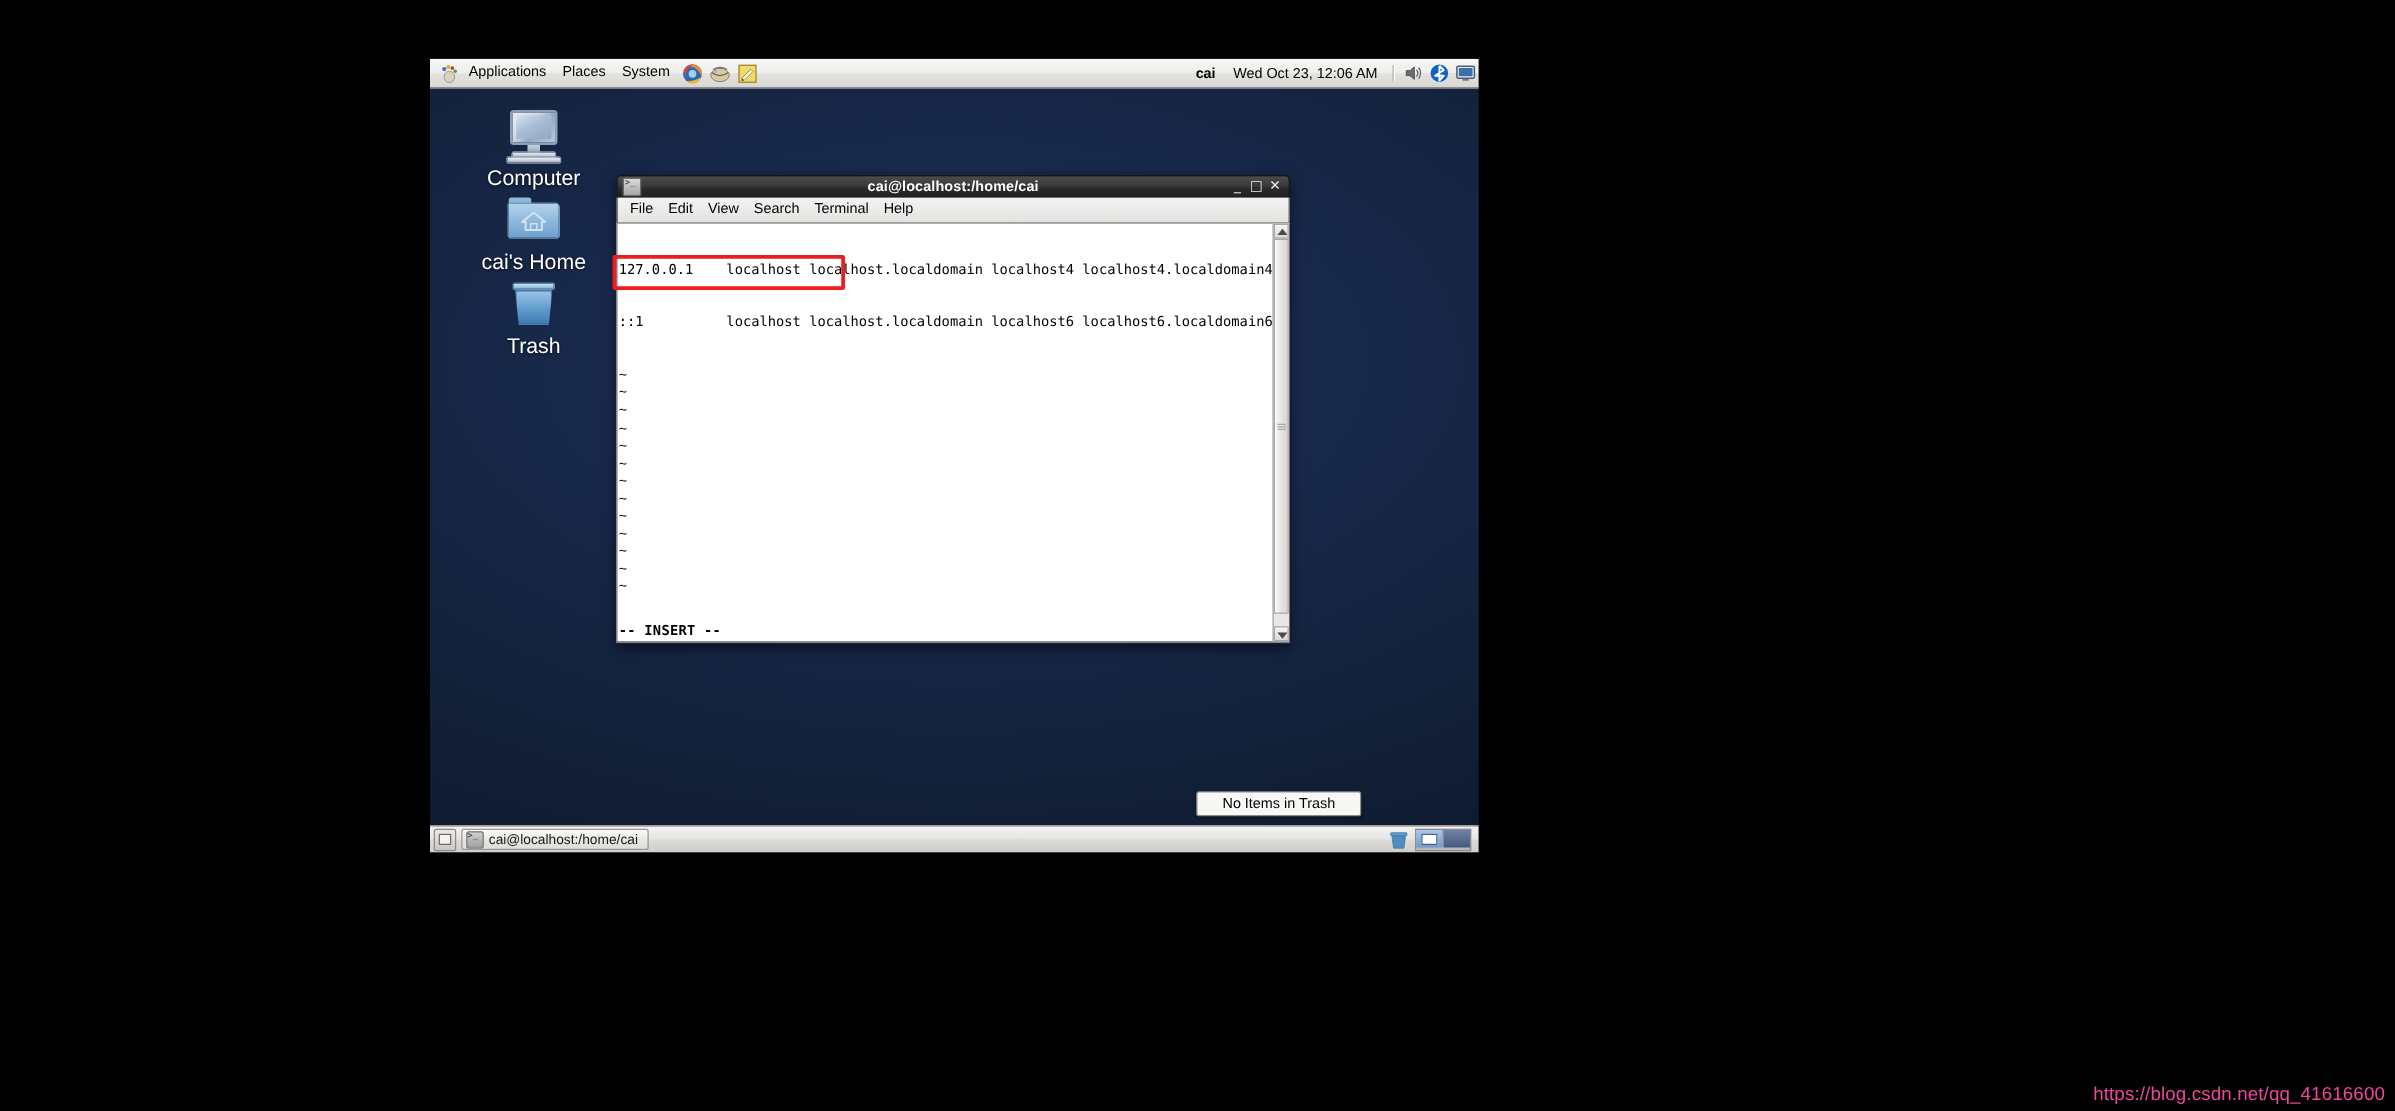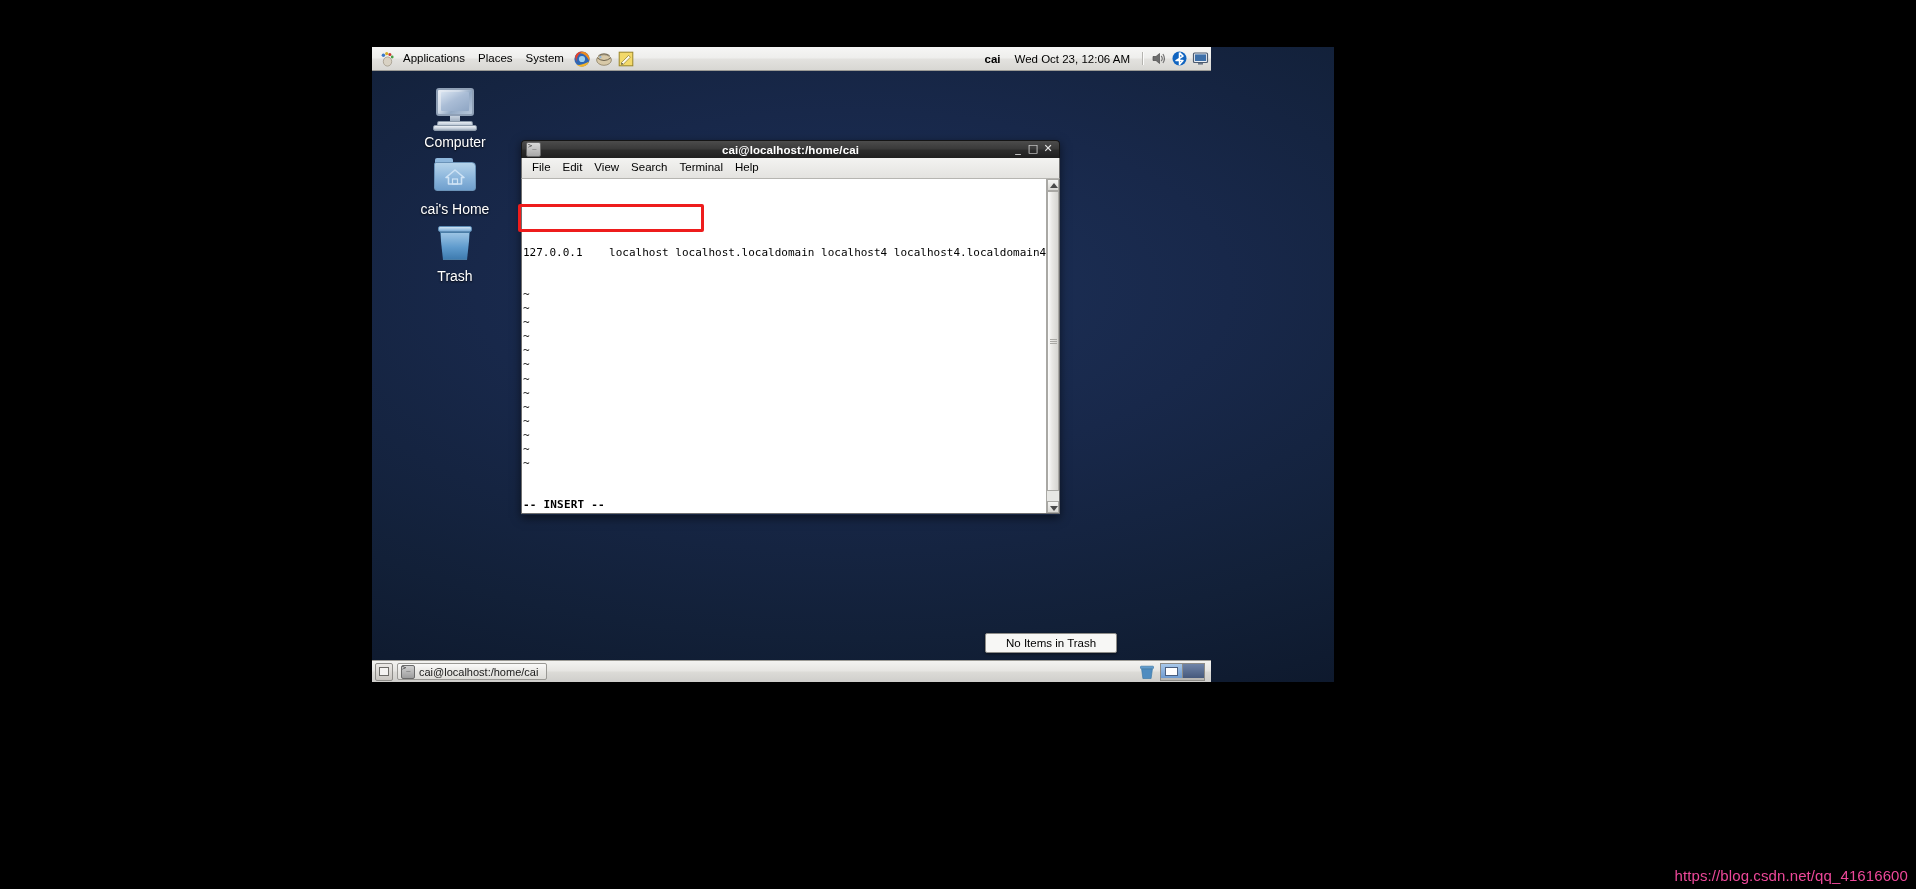--- a/index.html
+++ b/index.html
@@ -15,23 +15,23 @@
   #screen {
     position: relative;
     width: 1916px;
     height: 889px;
     background: #000000;
   }
 
   
   #desktop {
     position: absolute;
-    left: 372px;
+    left: 344px;
     top: 47px;
-    width: 962px;
+    width: 839px;
     height: 635px;
     background:
       radial-gradient(ellipse 140% 100% at 50% 38%, #1d3159 0%, #18284a 28%, #122038 55%, #0c1628 80%, #080f1c 100%);
     overflow: hidden;
   }
 
   
   #top-panel {
     position: absolute;
     left: 0; top: 0;
@@ -92,21 +92,21 @@
     position: relative;
     flex: 0 0 auto;
   }
 
   
   .desk-icon {
     position: absolute;
     width: 86px;
     text-align: center;
     color: #ffffff;
-    font-size: 14px;
+    font-size: 17px;
     text-shadow: 0 1px 2px rgba(0,0,0,0.85);
     cursor: default;
   }
   .desk-icon .glyph {
     width: 48px; height: 48px;
     margin: 0 auto 3px auto;
     position: relative;
   }
   .desk-icon .lbl { line-height: 13px; }
 
@@ -269,21 +269,20 @@
   #term-text {
     flex: 1 1 auto;
     position: relative;
     overflow: hidden;
     font-family: "DejaVu Sans Mono", monospace;
     font-size: 11px;
     line-height: 14.05px;
     color: #000000;
     padding: 2px 0 3px 1px;
     white-space: pre;
-    margin-top: 37px;
   }
   .vline { height: 14.05px; }
   .tilde { color: #1a1a1a; }
   .cursor-blk {
     display: inline-block;
     width: 7px;
     height: 12px;
     background: #000;
     vertical-align: -2px;
   }
@@ -592,20 +591,21 @@
         <span class="menu-item">Edit</span>
         <span class="menu-item">View</span>
         <span class="menu-item">Search</span>
         <span class="menu-item">Terminal</span>
         <span class="menu-item">Help</span>
       </div>
 
       <div id="term-body">
         <div id="term-text">
           <div class="vline">127.0.0.1    localhost localhost.localdomain localhost4 localhost4.localdomain4</div>
+          <div class="vline">::1          localhost localhost.localdomain localhost6 localhost6.localdomain6</div>
           <div id="tilde-block"><div class="vline tilde">~</div><div class="vline tilde">~</div><div class="vline tilde">~</div><div class="vline tilde">~</div><div class="vline tilde">~</div><div class="vline tilde">~</div><div class="vline tilde">~</div><div class="vline tilde">~</div><div class="vline tilde">~</div><div class="vline tilde">~</div><div class="vline tilde">~</div><div class="vline tilde">~</div><div class="vline tilde">~</div></div>
         </div>
 
         <div id="term-status">-- INSERT --</div>
 
         <div id="term-scroll">
           <div class="sb-arrow up"></div>
           <div id="sb-thumb"></div>
           <div class="sb-arrow down"></div>
         </div>

